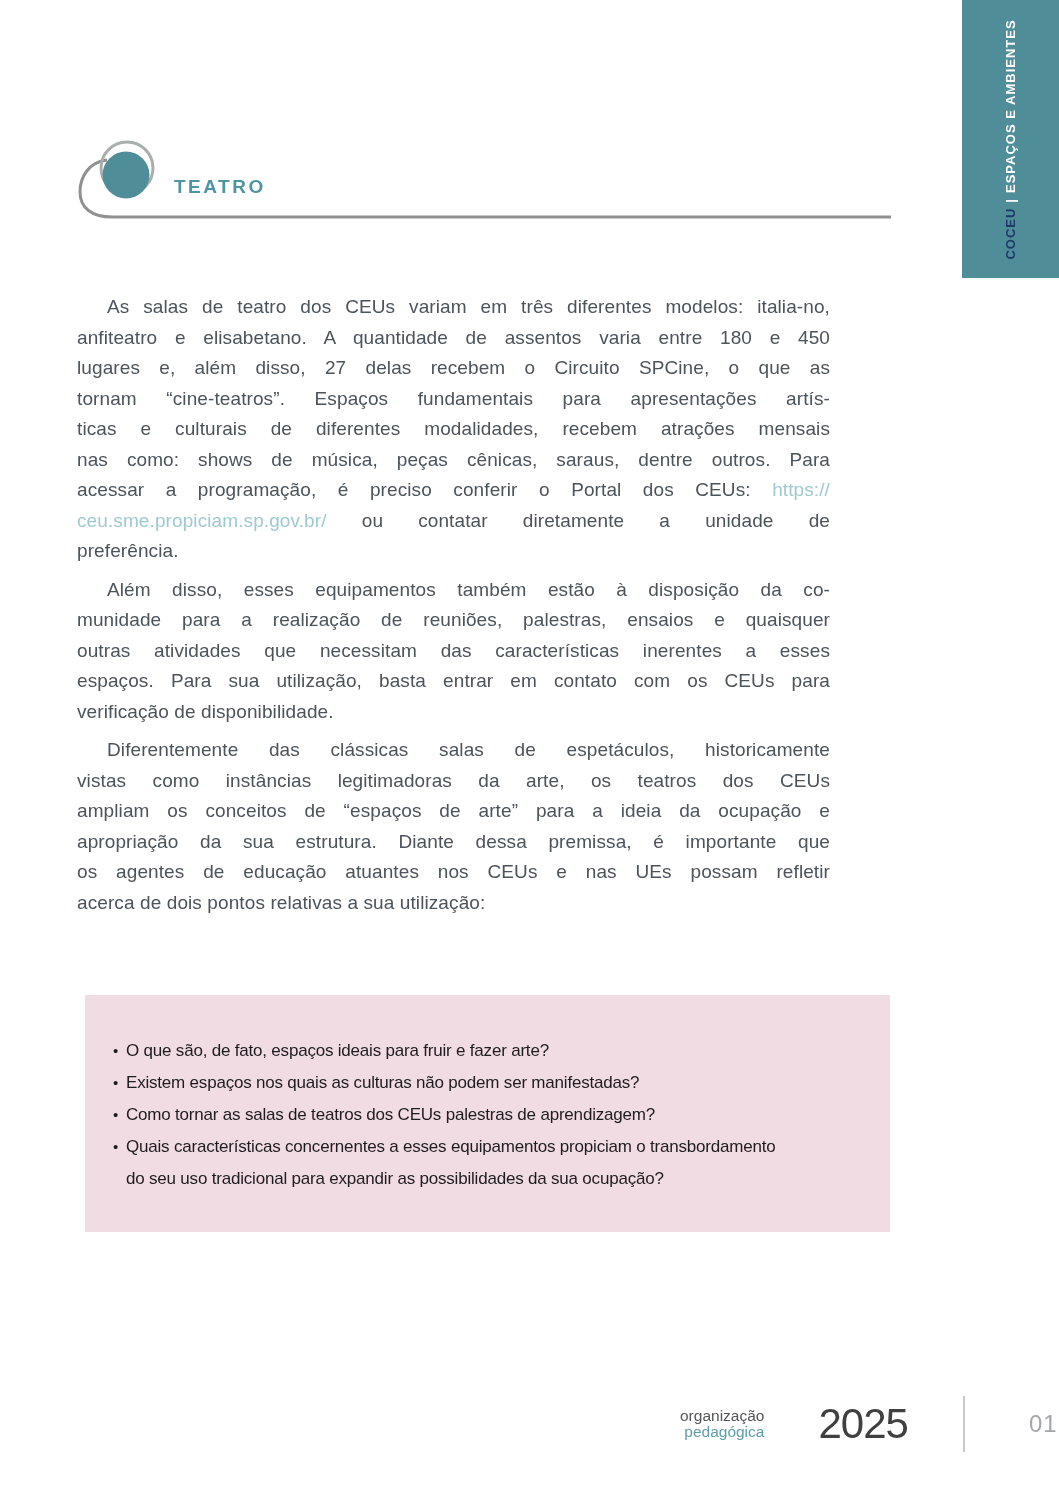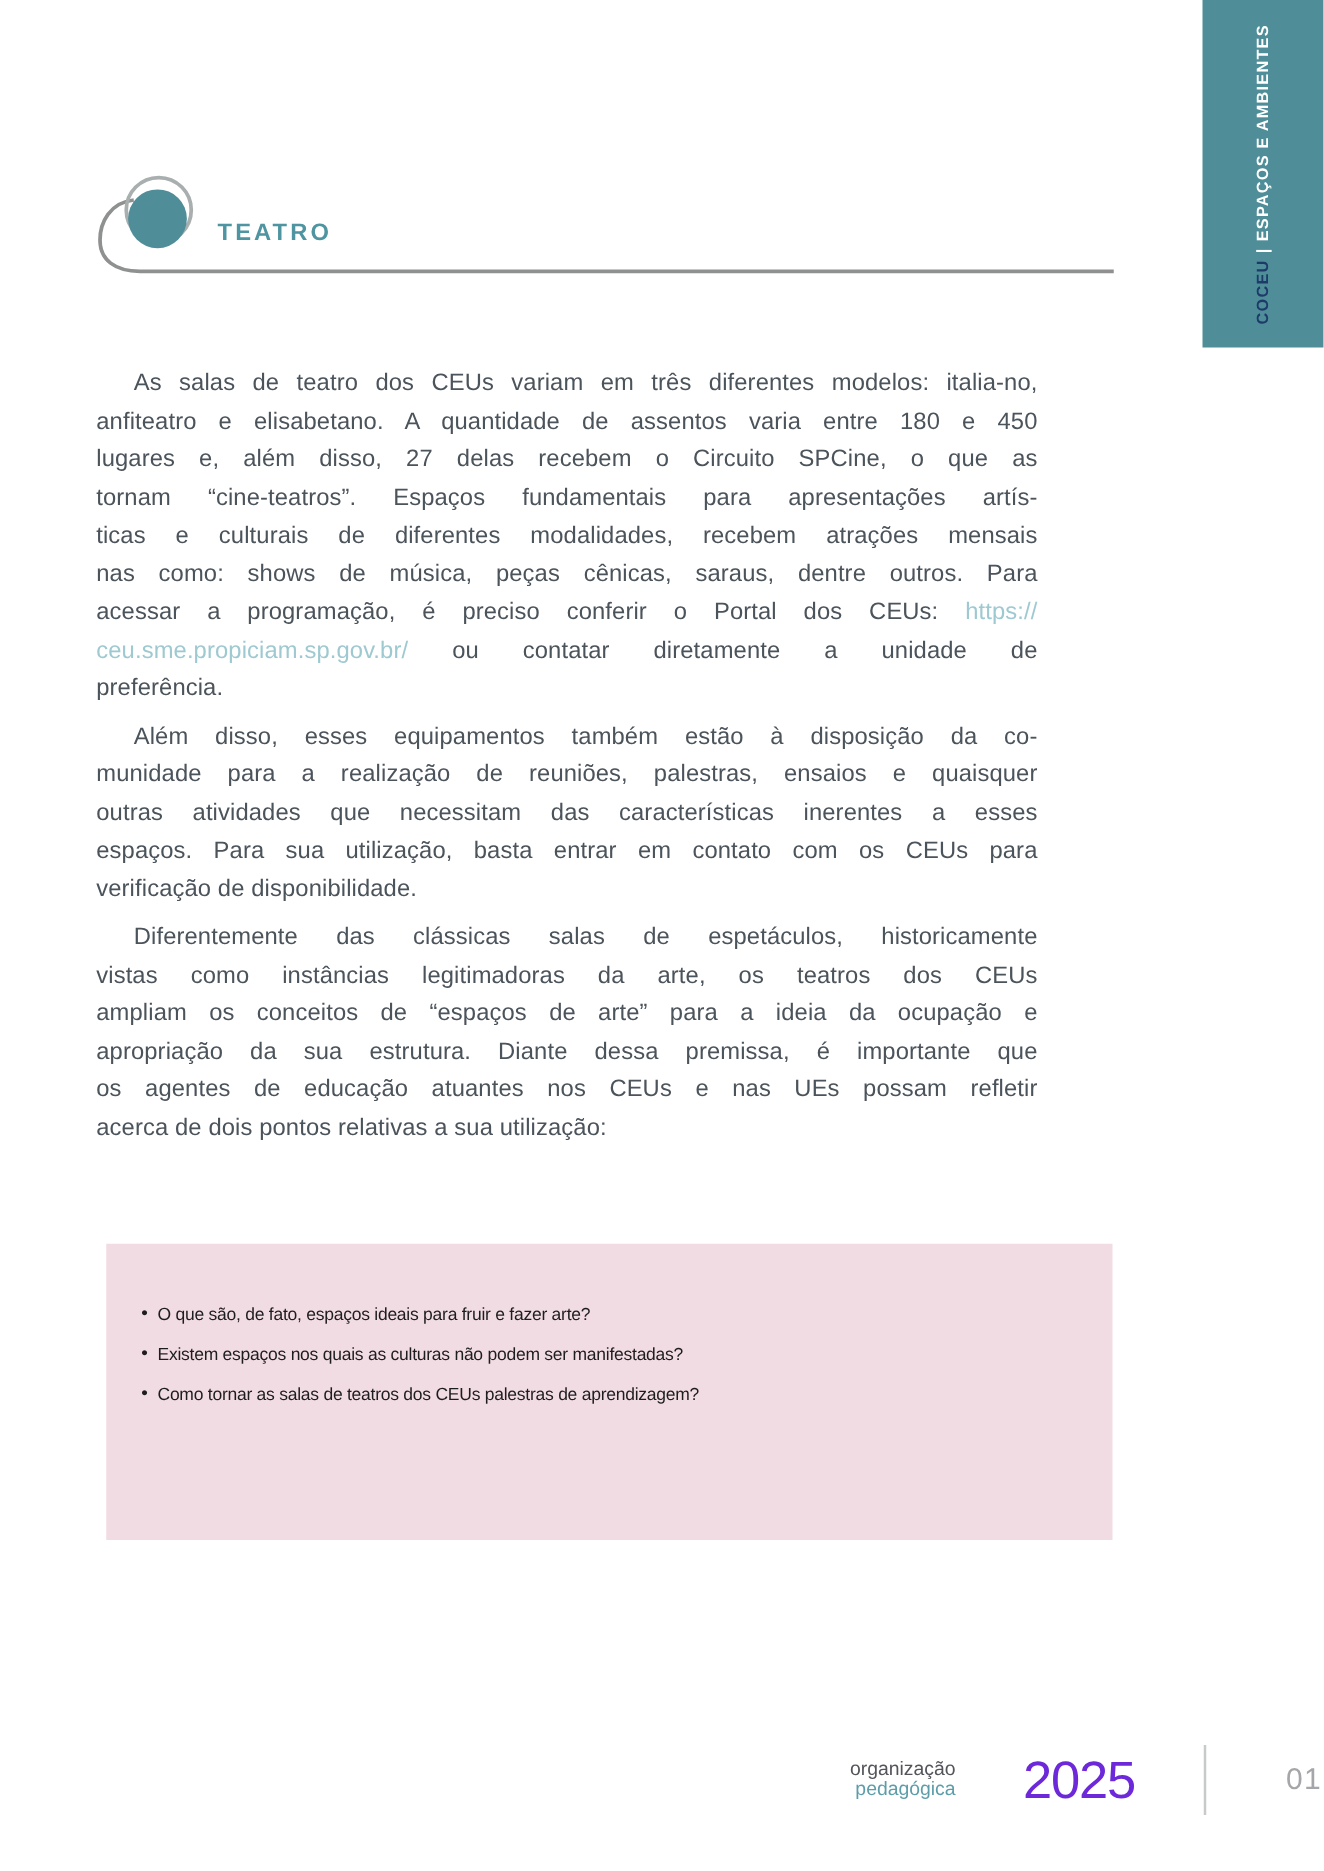--- a/index.html
+++ b/index.html
@@ -41,36 +41,36 @@
   .link{color:#9ec9d1;cursor:pointer;}
 
   
   .callout{
     position:absolute;left:85px;top:995px;width:805px;height:237px;
     background:#f2dce3;box-sizing:border-box;padding:40px 26px 0 28px;
   }
   .callout ul{list-style:none;margin:0;padding:0;}
   .callout li{
     position:relative;padding-left:13px;
-    font-size:14px;line-height:32px;color:#1d1d1f;letter-spacing:-0.2px;
+    font-size:17px;line-height:32px;color:#1d1d1f;letter-spacing:-0.2px;
   }
   .callout li::before{
     content:"\2022";position:absolute;left:0;top:0;color:#1d1d1f;font-size:15px;
   }
 
   
   .footer{
     position:absolute;left:680px;top:1394px;height:60px;
     display:flex;align-items:center;gap:47px;
   }
   .brand{ text-align:right;font-size:15.5px;line-height:16px;margin-right:7px;}
   .brand .g{color:#54555a;}
   .brand .t{color:#5d9da9;}
   .year{
-    font-size:42px;color:#6d28d9;font-weight:300;letter-spacing:-1px;
+    font-size:42px;color:#404040;font-weight:300;letter-spacing:-1px;
     margin-right:8px;line-height:42px;
   }
   .vdiv{width:2px;height:56px;background:#c8c9cb;margin-right:17px;}
   .pagenum{font-size:24px;font-weight:normal;color:#a4a6a9;letter-spacing:1px;}
 </style>
 </head>
 <body>
 
 <div class="page">
 
@@ -120,20 +120,24 @@
     <ul>
         <li>
           <div>O que são, de fato, espaços ideais para fruir e fazer arte?</div>
         </li>
         <li>
           <div>Existem espaços nos quais as culturas não podem ser manifestadas?</div>
         </li>
         <li>
           <div>Como tornar as salas de teatros dos CEUs palestras de aprendizagem?</div>
         </li>
+        <li>
+          <div>Quais características concernentes a esses equipamentos propiciam o transbordamento</div>
+          <div>do seu uso tradicional para expandir as possibilidades da sua ocupação?</div>
+        </li>
       </ul>
   </section>
 
   <footer class="footer">
     <div class="brand">
       <div class="g">organização</div>
       <div class="t">pedagógica</div>
     </div>
     <div class="year">2025</div>
     <div class="vdiv"></div>

